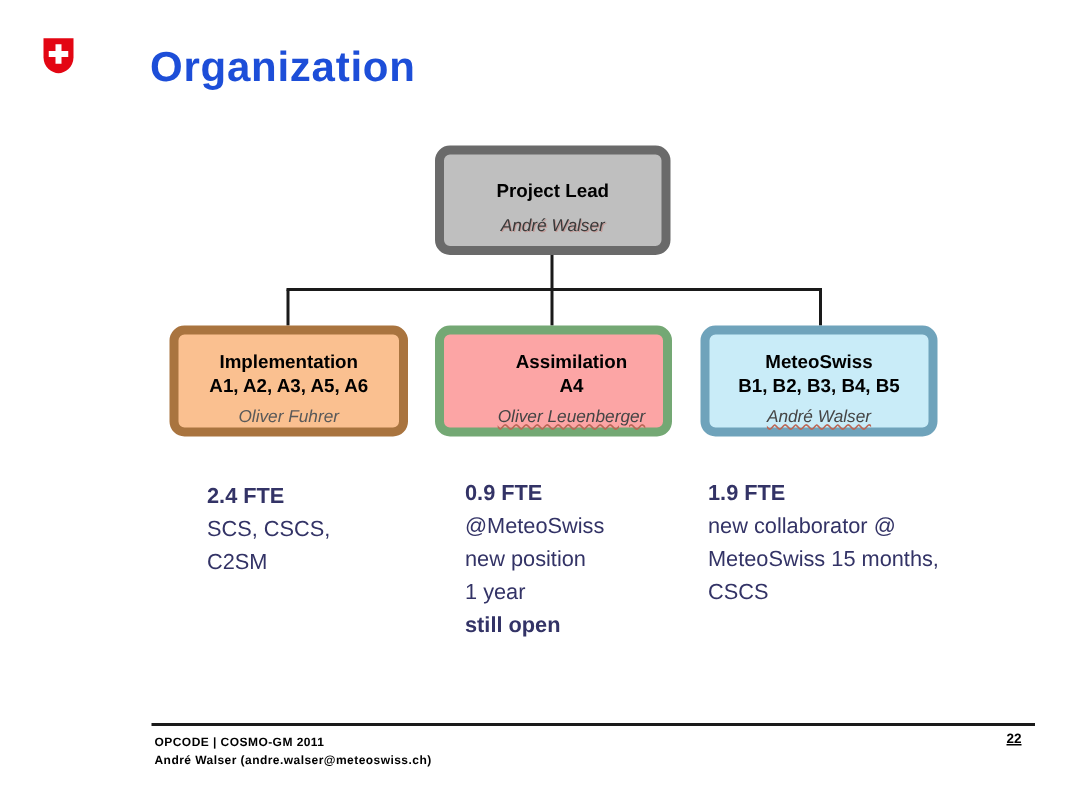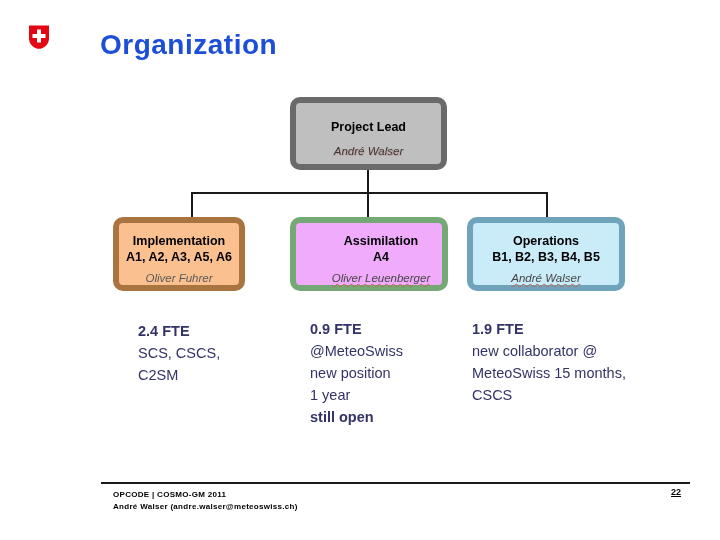--- a/index.html
+++ b/index.html
@@ -12,22 +12,22 @@
   .slide-title {
     position:absolute; left:100px; top:29px; font-size:28px; font-weight:bold;
     color:#1d4ed8; letter-spacing:0.5px;
   }
   
   .box {
     position:absolute; box-sizing:border-box; border-radius:10px;
     text-align:center; border:6px solid #3b82f6;
   }
   .box-root   { left:290px; top:97px;  width:157px; height:73px; background:#bfbfbf; border-color:#6a6a6a; }
-  .box-impl   { left:113px; top:217px; width:132px; height:74px; background:#fac090; border-color:#a9743f; }
-  .box-assim  { left:290px; top:217px; width:158px; height:74px; background:#f0abfc; border-color:#74a874;padding-left:24px; }
+  .box-impl   { left:113px; top:217px; width:159px; height:74px; background:#fac090; border-color:#a9743f; }
+  .box-assim  { left:290px; top:217px; width:158px; height:74px; background:#fca5a5; border-color:#74a874;padding-left:24px; }
   .box-ops    { left:467px; top:217px; width:158px; height:74px; background:#c9ecf8; border-color:#6fa3bb; }
   .box-title  { font-weight:bold; font-size:12.5px; color:#000; line-height:16px; }
   .box-units  { font-weight:bold; font-size:12.5px; color:#000; line-height:16px; }
   .box-name   { font-style:italic; font-size:11.5px; color:#454545; margin-top:7px; }
   .box-root .box-title { padding-top:16px; }
   .box-root .box-name  { margin-top:10px; color:#3a3a3a; text-shadow:0.7px 0.7px 0 rgba(205,90,80,0.35); }
   .box-impl .pad, .box-assim .pad, .box-ops .pad { padding-top:10px; }
   .box-impl .box-name { color:#595959; }
   .name-underline {
     text-decoration:underline; text-decoration-style:wavy;
@@ -39,21 +39,21 @@
   .note { position:absolute; font-size:14.5px; line-height:22px; color:#333366; }
   .note .h { font-weight:bold; }
   .note .b { font-weight:bold; }
   .note-1 { left:138px; top:320px; }
   .note-2 { left:310px; top:318px; }
   .note-3 { left:472px; top:318px; }
   
   .footer-rule { position:absolute; left:101px; top:482px; width:589px; height:2px; background:#1a1a1a; }
   .footer-text {
     position:absolute; left:103px; top:489px; font-size:8px; font-weight:bold;
-    color:#000; line-height:12px; letter-spacing:0.3px;margin-left:10px;
+    color:#000; line-height:12px; letter-spacing:0.3px;
   }
   .page-number {
     position:absolute; left:671px; top:487px; font-size:9px; font-weight:600;
     color:#000; text-decoration:underline;
   }
 </style>
 </head>
 <body>
 
 <div class="slide">
@@ -88,21 +88,21 @@
   <div class="box box-assim">
     <div class="pad">
       <div class="box-title">Assimilation</div>
       <div class="box-units">A4</div>
       <div class="box-name name-underline">Oliver Leuenberger</div>
     </div>
   </div>
 
   <div class="box box-ops">
     <div class="pad">
-      <div class="box-title">Operations</div>
+      <div class="box-title">MeteoSwiss</div>
       <div class="box-units">B1, B2, B3, B4, B5</div>
       <div class="box-name name-underline">André Walser</div>
     </div>
   </div>
 
   <div class="note note-1">
     <div class="h">2.4 FTE</div>
     <div>SCS, CSCS,</div>
     <div>C2SM</div>
   </div>

